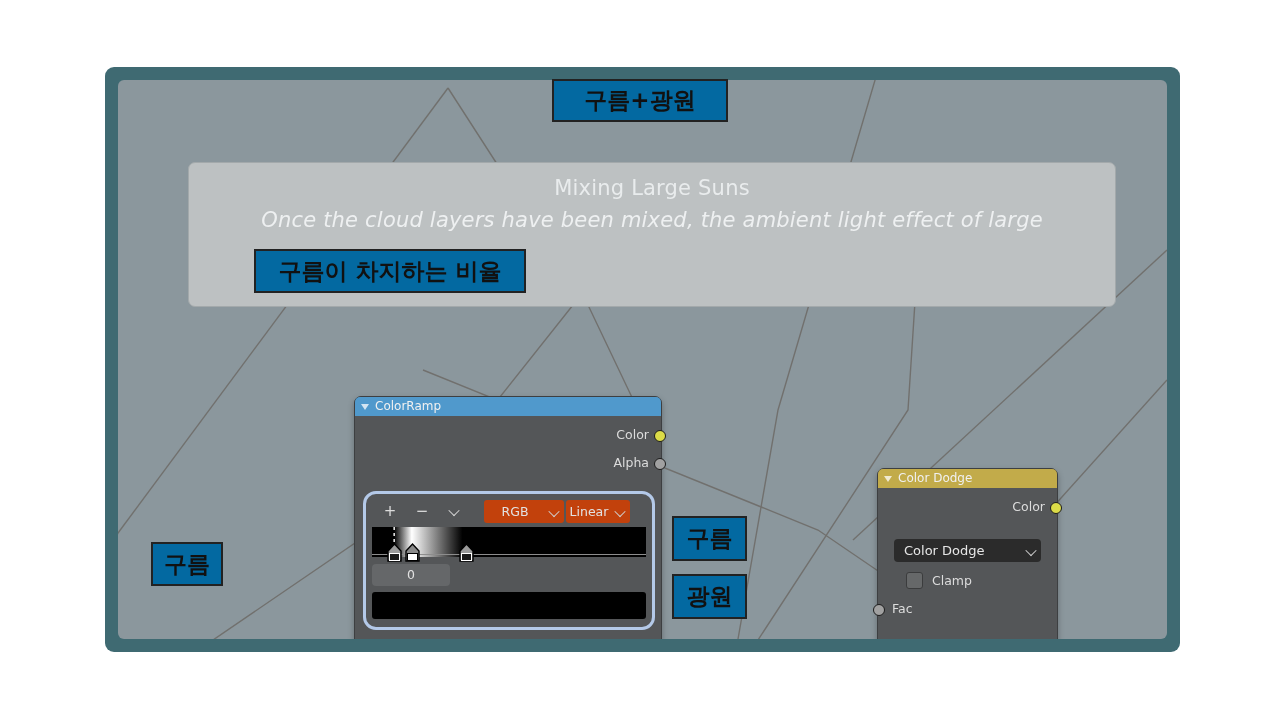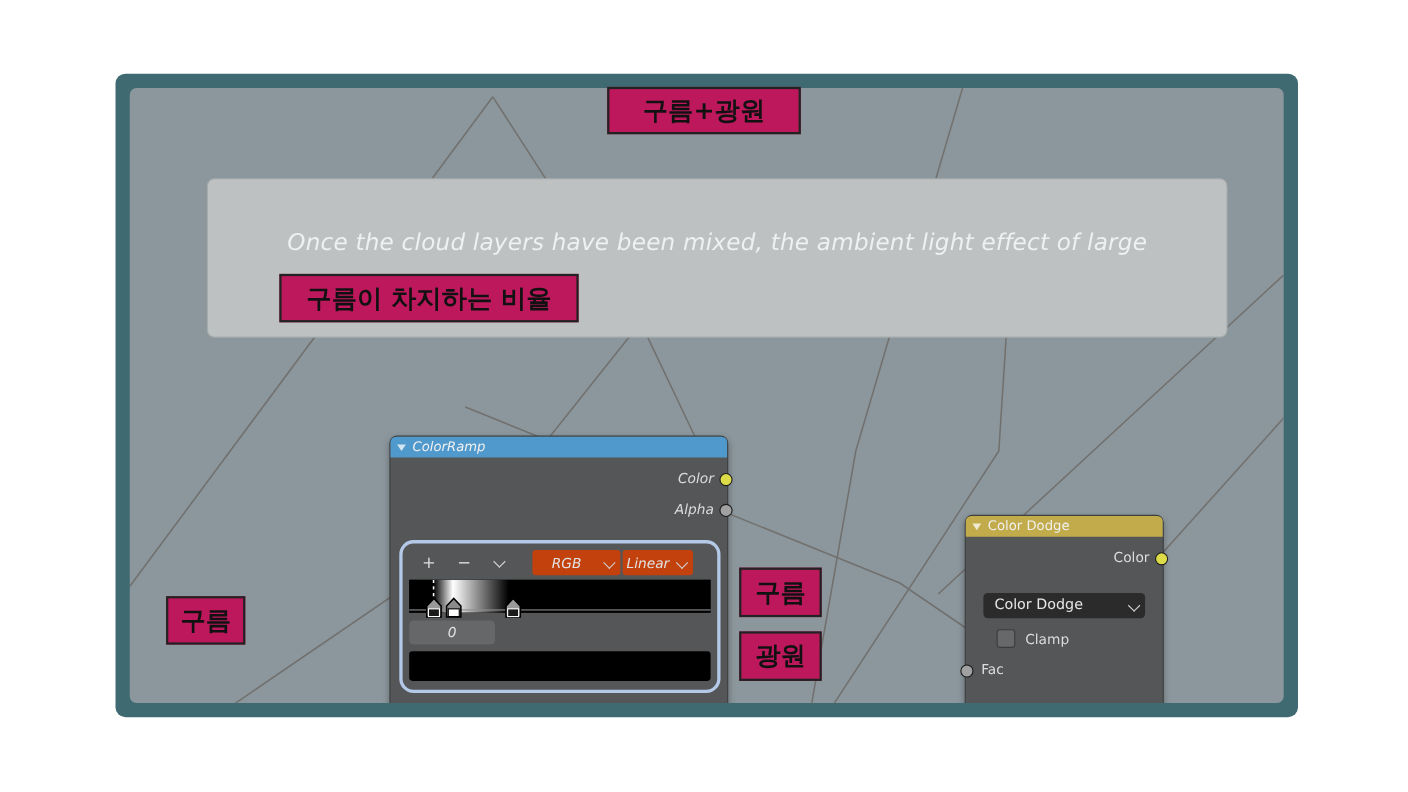--- a/index.html
+++ b/index.html
@@ -82,21 +82,21 @@
   .socket{
     position:absolute;width:10px;height:10px;border-radius:50%;
     border:1px solid #1c1c1c;top:50%;margin-top:-5px;
   }
   .socket.yellow{background:#dcdc48;}
   .socket.grey{background:#a1a1a1;}
   .socket.right{right:-5px;}
   .socket.left{left:-5px;}
 
   
-  #node-colorramp{left:236px;top:316px;width:308px;height:270px;font-style:italic;}
+  #node-colorramp{left:236px;top:316px;width:308px;height:270px;}
   #node-colorramp .node-header{background:#5099cc;}
 
   #ramp-highlight{
     position:absolute;left:8px;top:94px;width:292px;height:139px;
     border:3px solid #b4c9e8;
     border-radius:13px;
     box-sizing:border-box;
   }
   .ramp-inner{position:absolute;left:6px;top:6px;right:6px;bottom:6px;}
 
@@ -165,21 +165,21 @@
     font-size:12.5px;color:#dcdcdc;margin-left:12px;
   }
   .checkbox{
     width:15px;height:15px;background:#666869;border:1px solid #3b3c3d;border-radius:3px;
   }
   #cd-inputs{position:absolute;left:0;right:0;top:126px;}
 
   
   .callout{
     position:absolute;
-    background:#be185d;
+    background:#0369a1;
     border:2px solid #222222;
     color:#111111;
     font-size:23px;
     font-weight:600;
     display:flex;align-items:center;justify-content:center;
     box-sizing:border-box;
     letter-spacing:0px;
   }
   #cal-top{left:552px;top:79px;width:176px;height:43px;}
   #cal-ratio{left:254px;top:249px;width:272px;height:44px;}
@@ -200,20 +200,21 @@
         <path d="M 455 225 L 300 420 L 95 560"></path>
         <path d="M 760 -10 L 660 330 L 620 559"></path>
         <path d="M 305 290 L 700 450 L 860 559"></path>
         <path d="M 640 560 L 790 330 L 800 175"></path>
         <path d="M 735 460 L 1049 170"></path>
         <path d="M 820 555 L 1049 300"></path>
       </g>
     </svg>
 
     <div id="info-panel">
+      <div id="info-title">Mixing Large Suns</div>
       <div id="info-body">Once the cloud layers have been mixed, the ambient light effect of large</div>
     </div>
 
     <div id="node-colorramp" class="node">
 
       <div class="node-header">
         <span class="tri"></span>
         <span>ColorRamp</span>
       </div>
 

